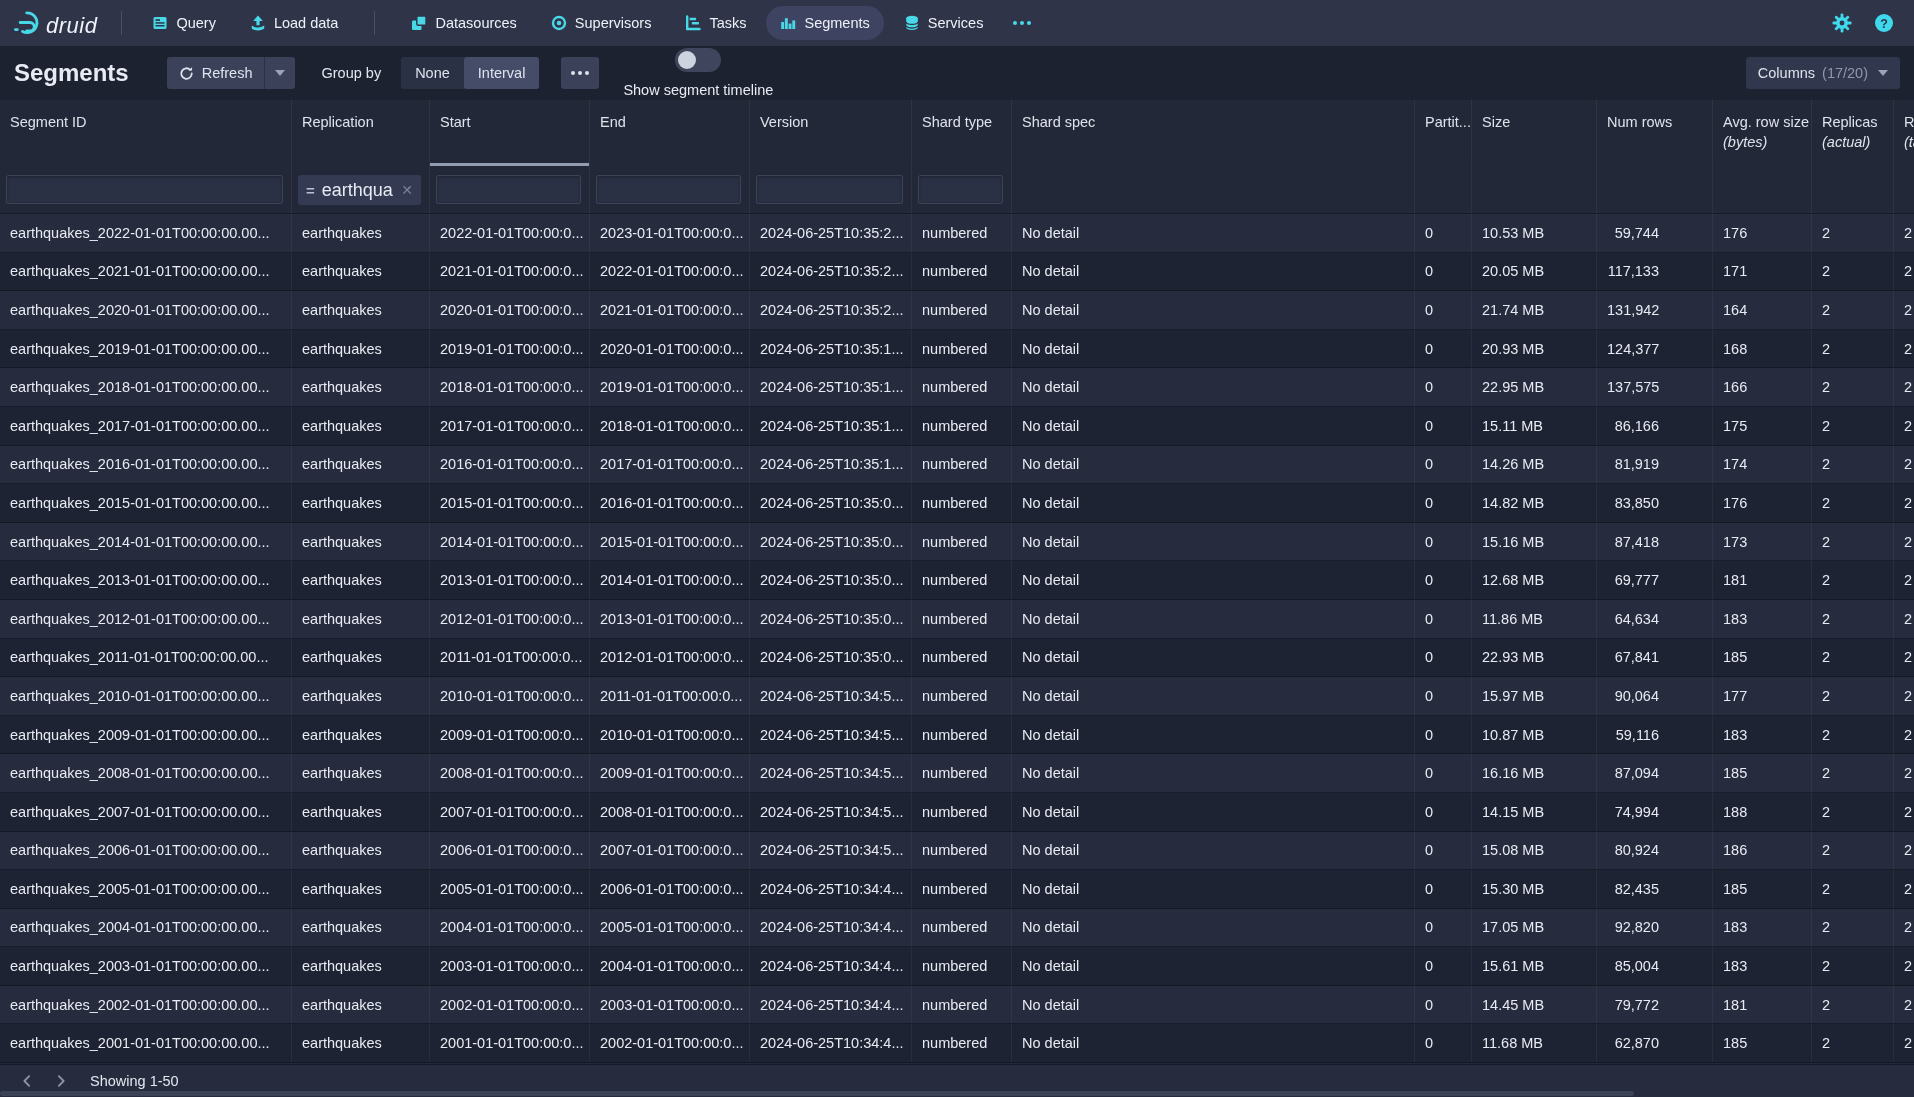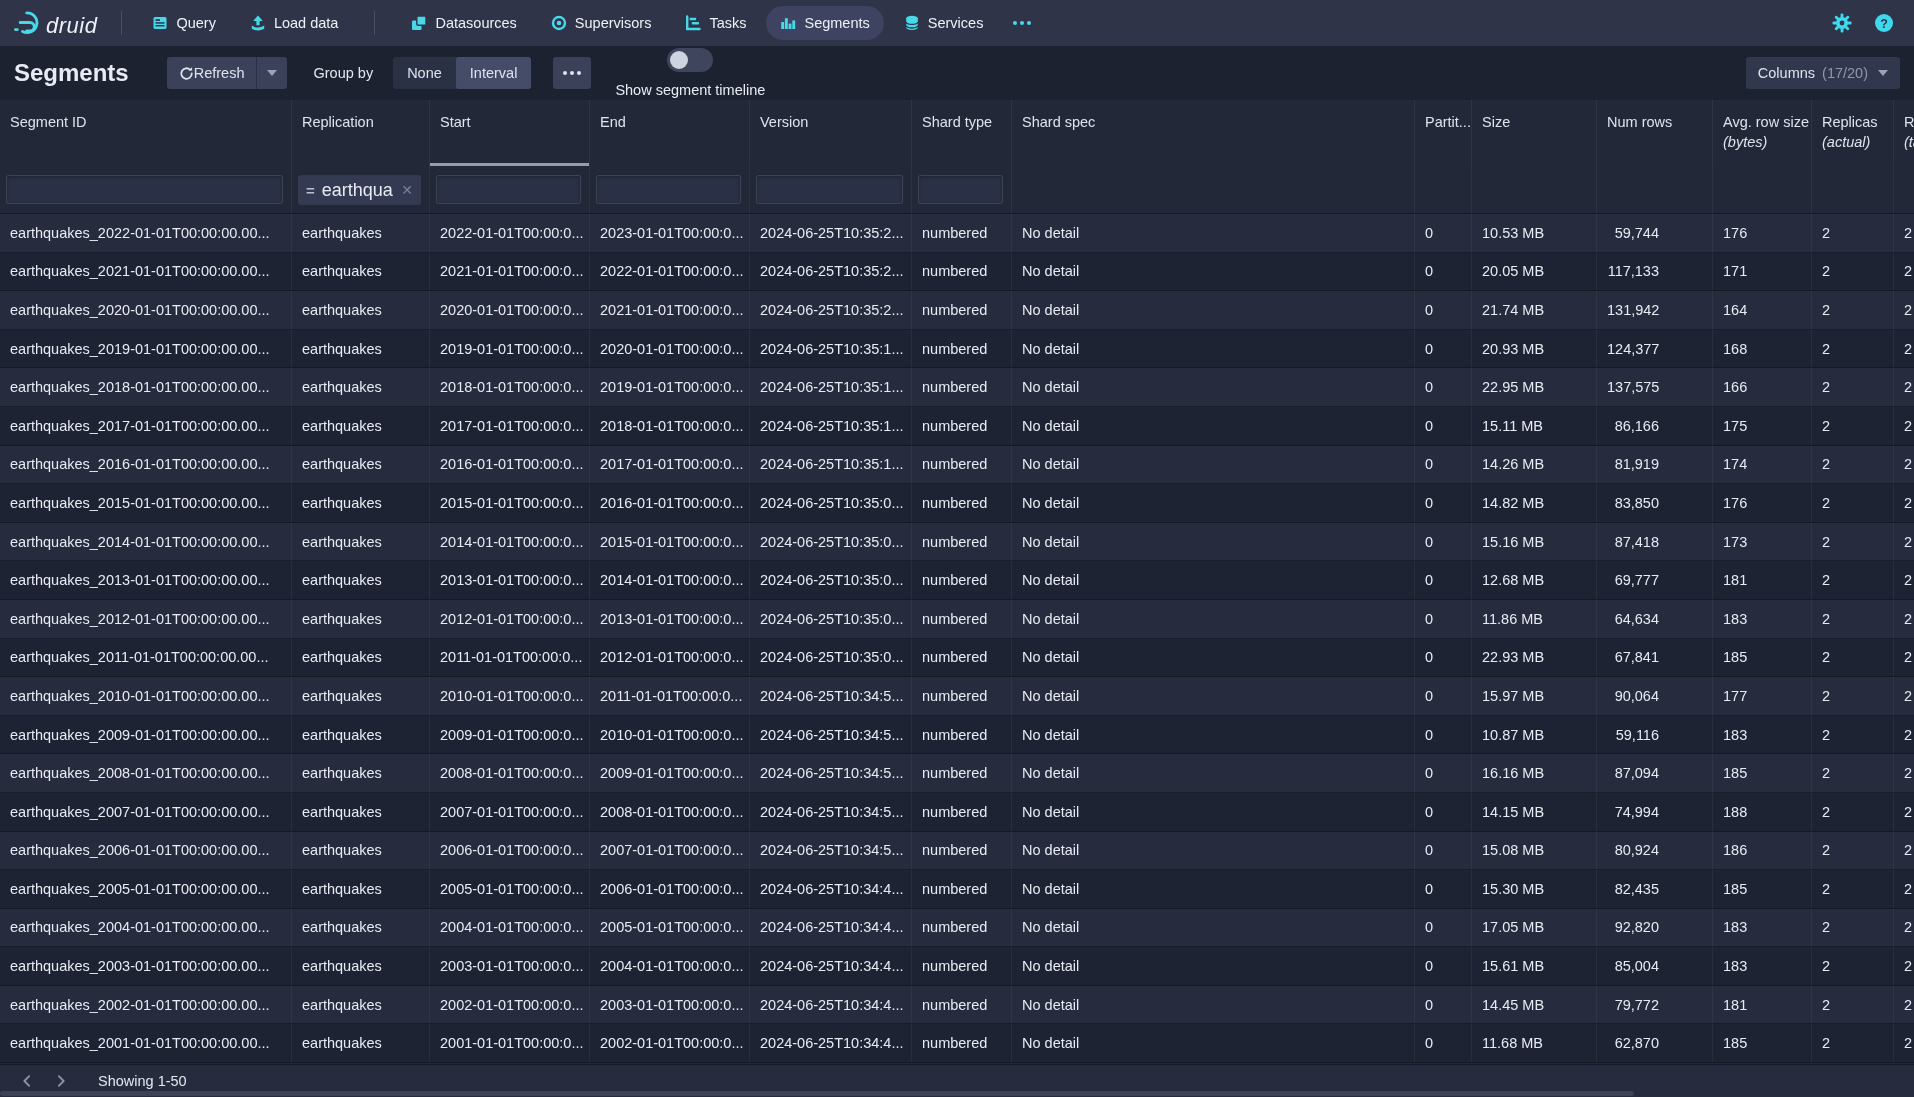--- a/index.html
+++ b/index.html
@@ -21,21 +21,21 @@
   .nav-more { padding:0 10px; height:34px; display:flex; align-items:center; cursor:pointer; }
   .dots3 { display:flex; gap:3px; }
   .dots3 i { width:4px; height:4px; border-radius:50%; background:#48d8e8; }
   .nav-right { margin-left:auto; display:flex; align-items:center; gap:22px; padding-right:6px; }
   
   .toolbar { height:54px; display:flex; align-items:center; padding:0 14px; gap:10px; background:#1d2231; }
   .page-title { font-size:24px; font-weight:bold; margin-right:28px; }
   .btn { background:#3a4159; border-radius:3px; color:#dfe3ee; height:32px;
          display:inline-flex; align-items:center; padding:0 12px; cursor:pointer; white-space:nowrap; }
   .split { display:flex; }
-  .split .main { border-radius:3px 0 0 3px; }
+  .split .main { border-radius:3px 0 0 3px; gap:8px; }
   .split .caret-part { border-radius:0 3px 3px 0; border-left:1px solid #2b3044; padding:0 10px; }
   .group-label { margin:0 10px 0 16px; color:#e3e7f0; }
   .seg-group { display:flex; background:#2b3145; border-radius:3px; }
   .seg-btn { height:32px; display:inline-flex; align-items:center; padding:0 14px;
              border-radius:3px; color:#dfe3ee; cursor:pointer; }
   .seg-btn.selected { background:#454c68; }
   .more-btn { padding:0 10px; margin-left:12px; }
   .more-btn i { width:4px; height:4px; border-radius:50%; background:#dfe3ee; }
   .switch-wrap { display:flex; align-items:center; gap:10px; margin-left:14px; cursor:pointer;flex-direction:column; }
   .switch { width:46px; height:24px; border-radius:12px; background:#3f455c; position:relative; }
@@ -69,21 +69,21 @@
   .numbox { display:inline-block; min-width:52px; text-align:right; }
   
   .c0{width:292px;} .c1{width:138px;} .c2{width:160px;} .c3{width:160px;} .c4{width:162px;}
   .c5{width:100px;} .c6{width:403px;} .c7{width:57px;} .c8{width:125px;} .c9{width:116px;}
   .c10{width:99px;} .c11{width:82px;} .c12{width:140px;}
   
   .footer { position:absolute; left:0; right:0; bottom:0; height:33px; background:#262b3d;
             border-top:1px solid #141827; display:flex; align-items:center; padding-left:10px; }
   .pager-btn { width:34px; height:26px; display:flex; align-items:center; justify-content:center;
                cursor:pointer; border-radius:3px; }
-  .showing { margin-left:20px; color:#e3e7f0; }
+  .showing { margin-left:12px; color:#e3e7f0; }
   .scroll-thumb { position:absolute; bottom:1px; left:0; width:1634px; height:5px;
                   background:#3c4357; border-radius:3px; }
   svg { display:block; }
 </style>
 </head>
 <body>
 
 <nav class="navbar">
   <div class="brand">
     <span>

